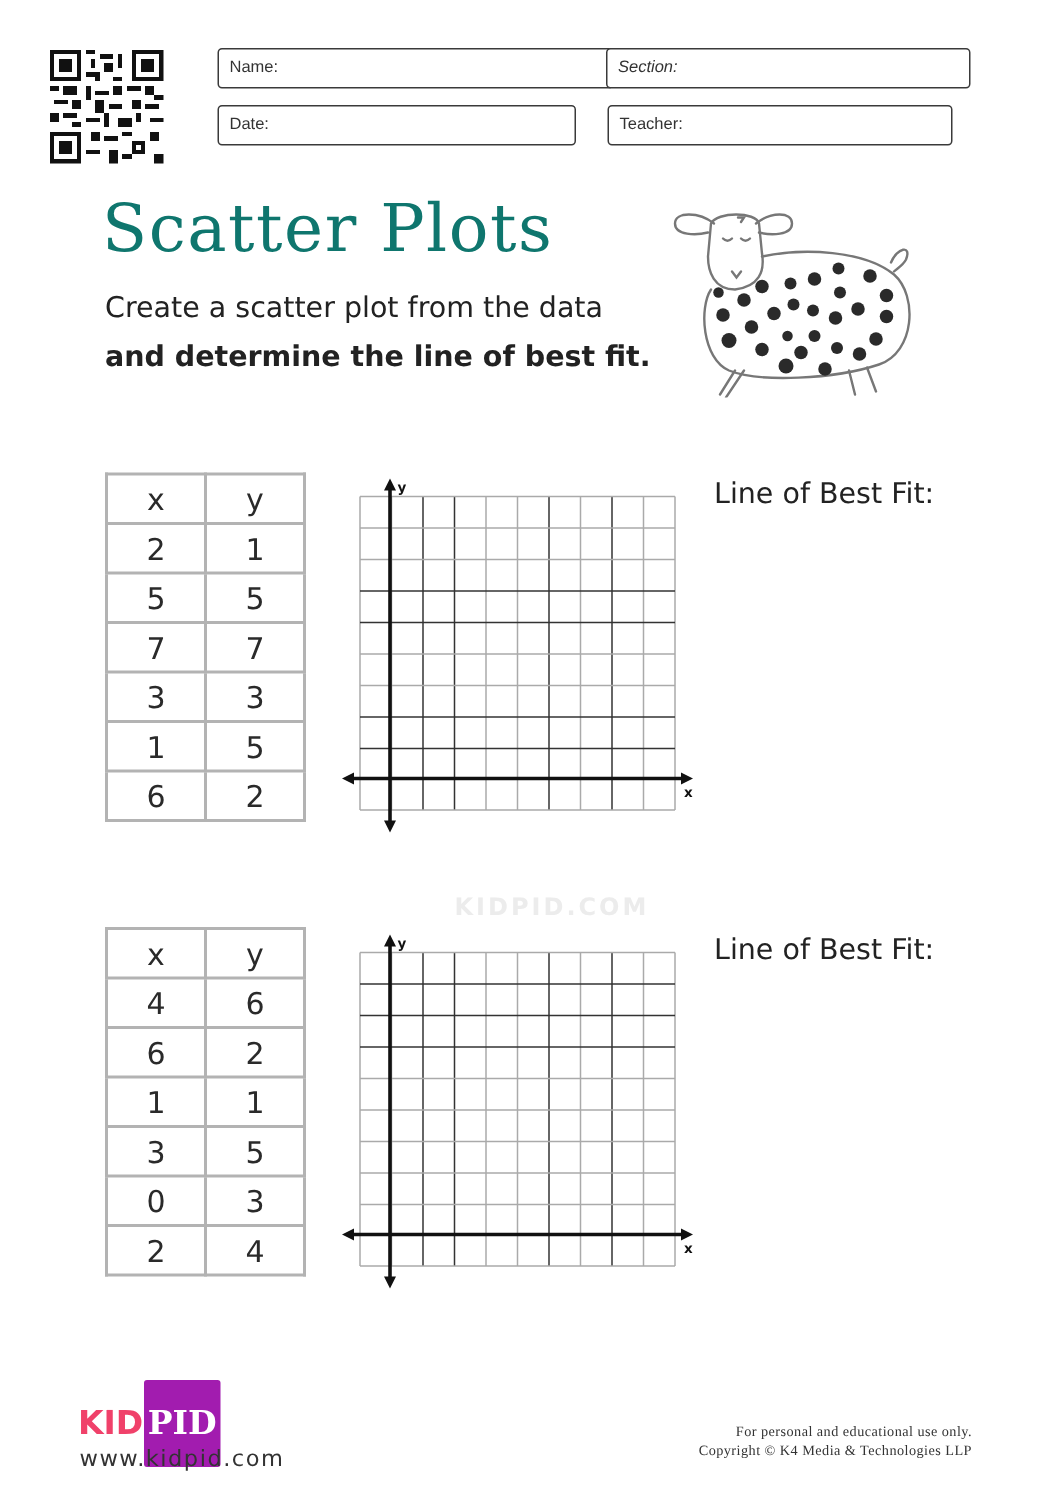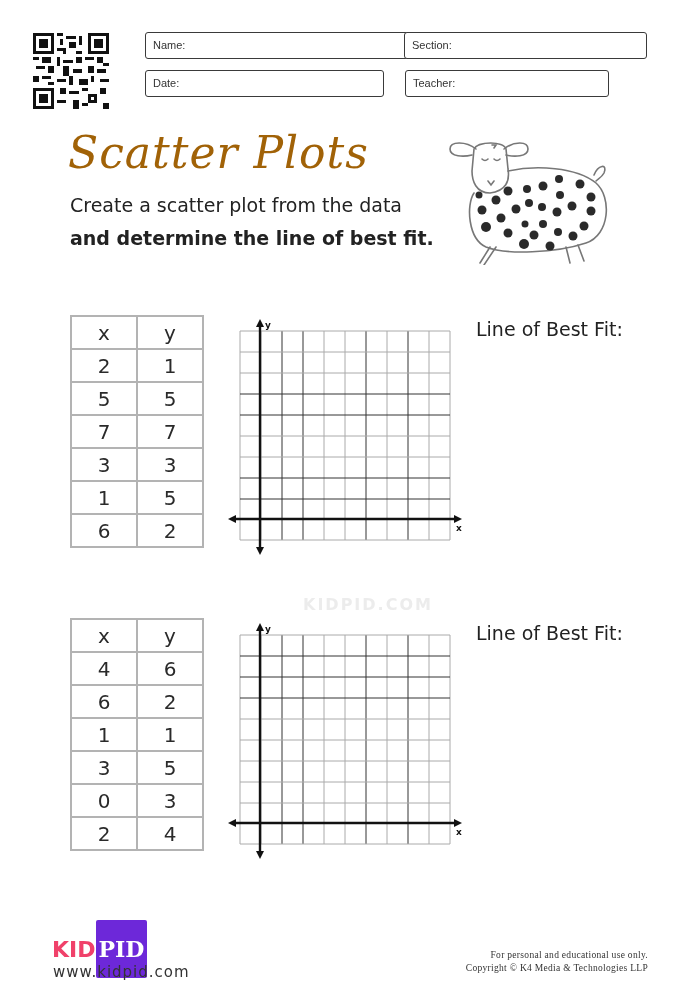--- a/index.html
+++ b/index.html
@@ -7,36 +7,36 @@
   .abs { position:absolute; }
 
   
   .qr { left:33px; top:33px; width:76px; height:76px; }
 
   
   .field { position:absolute; height:27px; border:1.5px solid #3a3a3a; border-radius:3px; box-sizing:border-box; background:#fff; }
   .field .lbl { position:absolute; left:7px; top:6px; font-size:11px; color:#333; font-family:"Liberation Sans", sans-serif; }
 
   
-  .title { left:68px; top:128px; font-family:"DejaVu Serif", serif; font-style:italic; font-size:44px; color:#a16207; letter-spacing:1px; line-height:50px; }
+  .title { left:68px; top:128px; font-family:"DejaVu Serif", serif; font-size:44px; color:#0f766e; letter-spacing:1px; line-height:50px; }
   .instr { left:70px; font-size:19px; color:#222; font-family:"DejaVu Sans", sans-serif; line-height:24px; }
 
   
   .dtable { position:absolute; border-collapse:collapse; }
   .dtable td { border:2px solid #b3b3b3; width:64px; height:31px; text-align:center; vertical-align:middle; font-size:20px; color:#2a2a2a; font-family:"DejaVu Sans", sans-serif; padding:0; }
 
   
   .bestfit { left:476px; font-size:19px; color:#222; font-family:"DejaVu Sans", sans-serif; }
 
   .watermark { left:303px; top:595px; font-size:16px; font-weight:bold; color:#ececec; letter-spacing:2px; font-family:"DejaVu Sans", sans-serif; }
 
   
   .logo { left:52px; top:938px; font-size:22px; font-weight:bold; font-family:"DejaVu Sans", sans-serif; line-height:22px; }
   .logo .kid { color:#f0416a; }
-  .logo .pid { color:#fff; background:#6d28d9; padding:16px 3px; border-radius:2px; font-family:"DejaVu Serif", serif; }
+  .logo .pid { color:#fff; background:#a21caf; padding:16px 3px; border-radius:2px; font-family:"DejaVu Serif", serif; }
   .site { left:53px; top:963px; font-size:15px; color:#333; letter-spacing:1px; font-family:"DejaVu Sans", sans-serif; }
   .copy { right:52px; text-align:right; font-family:"Liberation Serif", serif; font-size:9.5px; color:#333; letter-spacing:0.3px; }
 </style>
 </head>
 <body>
 
 <svg class="abs qr" viewBox="0 0 25 25" shape-rendering="crispEdges">
   <rect width="25" height="25" fill="#fff"></rect>
   <g fill="#111">
     <rect x="0" y="0" width="7" height="7"></rect>
@@ -87,27 +87,27 @@
       <rect x="16" y="23" width="2" height="1"></rect>
     <rect x="23" y="23" width="2" height="2"></rect>
       <rect x="5" y="16" width="2" height="1"></rect>
       <rect x="10" y="6" width="1" height="1"></rect>
   </g>
 </svg>
 
 <div class="field" style="left:145px; top:32px; width:264px;">
   <span class="lbl">Name:</span>
 </div>
-<div class="field" style="left:404px; top:32px; width:243px;">
+<div class="field" style="left:404px; top:32px; width:243px;font-style:italic;">
   <span class="lbl">Section:</span>
 </div>
 <div class="field" style="left:145px; top:70px; width:239px;padding-left:32px;">
   <span class="lbl">Date:</span>
 </div>
-<div class="field" style="left:405px; top:70px; width:204px;">
+<div class="field" style="left:405px; top:70px; width:230px;">
   <span class="lbl">Teacher:</span>
 </div>
 
 <div class="abs title">Scatter Plots</div>
 <div class="abs instr" style="top:193px;">Create a scatter plot from the data</div>
 <div class="abs instr" style="top:226px;font-weight:bold;">and determine the line of best fit.</div>
 
 <svg class="abs" style="left:446px; top:135px; width:165px; height:130px;" viewBox="0 0 165 130">
   <g fill="none" stroke="#777" stroke-width="1.6" stroke-linecap="round">
     <path d="M30 14 C 20 6, 4 6, 4 14 C 4 22, 18 22, 26 20"></path>

